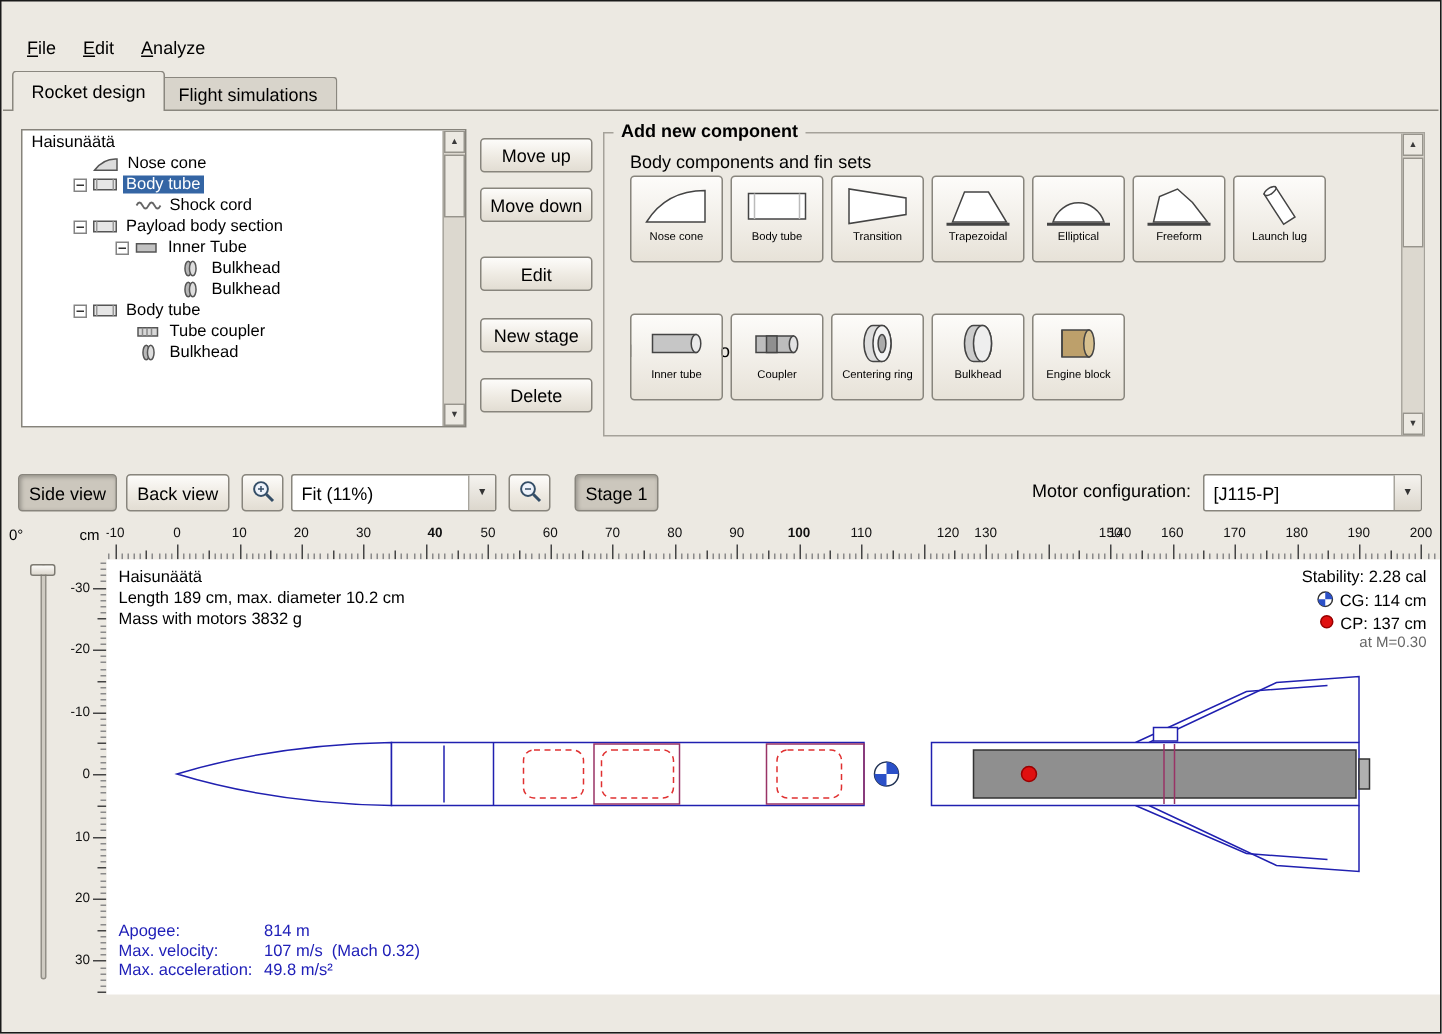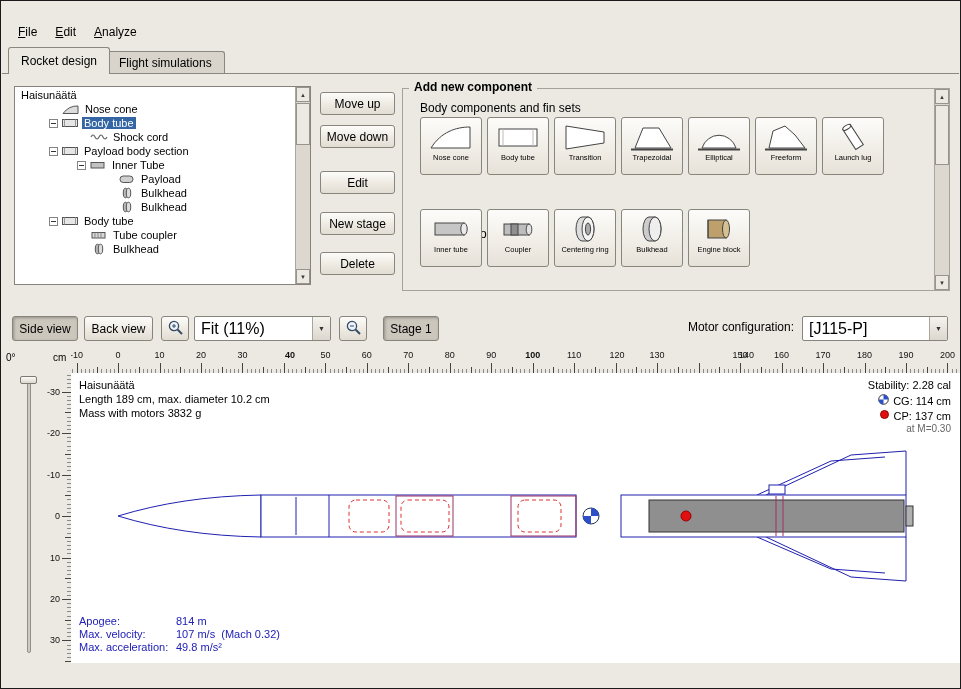--- a/index.html
+++ b/index.html
@@ -37,21 +37,21 @@
 .action-btn{position:absolute;left:318px;width:75px;height:23px;}
 .add-panel{position:absolute;left:400px;top:14px;width:548px;height:203px;border:1px solid #a5a29a;}
 .add-title{position:absolute;top:-9px;left:6px;background:#ece9e2;padding:0 5px;font-size:12px;font-weight:bold;white-space:nowrap;}
 .group-label{position:absolute;left:17px;font-size:12px;white-space:nowrap;}
 .comp-row{position:absolute;left:17px;display:flex;gap:5px;}
 .comp-btn{width:62px;height:58px;background:linear-gradient(180deg,#fdfcfa,#e7e2d8);border:1px solid #88857d;border-radius:3px;display:flex;flex-direction:column;align-items:center;padding-top:3px;cursor:pointer;}
 .comp-btn .ic{height:32px;display:flex;align-items:center;justify-content:center;}
 .comp-btn .lbl{font-size:7.5px;line-height:8px;text-align:center;margin-top:1px;}
 .view-toolbar{position:absolute;left:1px;top:300px;right:1px;height:48px;}
 .tb{position:absolute;top:15px;height:25px;}
-.combo{position:absolute;top:15px;height:25px;background:#fff;border:1px solid #88857d;border-radius:2px;display:flex;align-items:center;font-size:16px;padding-left:6px;cursor:pointer;}
+.combo{position:absolute;top:15px;height:25px;background:#fff;border:1px solid #88857d;border-radius:2px;display:flex;align-items:center;font-size:12px;padding-left:6px;cursor:pointer;}
 .combo-arrow{margin-left:auto;width:18px;height:100%;border-left:1px solid #a8a59d;background:linear-gradient(180deg,#f5f3ef,#dcd7cd);display:flex;align-items:center;justify-content:center;}
 .combo-arrow::before{content:"▼";font-size:7px;color:#333;}
 .tb-label{position:absolute;top:19px;font-size:12px;white-space:nowrap;}
 .hruler{position:absolute;left:70px;top:348px;width:890px;height:24px;overflow:hidden;}
 .htick{position:absolute;bottom:0;width:1px;background:#444;}
 .htick.t1{height:4px;background:#8a8a8a;}
 .htick.t5{height:6px;}
 .htick.t10{height:10px;}
 .hnum{position:absolute;top:1px;transform:translateX(-50%);font-size:9px;color:#111;}
 .hnum.bold{font-weight:bold;}
@@ -140,28 +140,20 @@
           <span class="t-label">Payload body section</span>
         </div>
         <div class="tree-row" style="padding-left:62px">
           <span class="expander"></span>
           <span class="t-icon">
               <svg width="18" height="12">
                 <rect x="2" y="3.5" width="13" height="5.5" fill="#c2c2c2" stroke="#555"></rect>
               </svg>
             </span>
           <span class="t-label">Inner Tube</span>
-        </div>
-        <div class="tree-row" style="padding-left:103px">
-          <span class="t-icon">
-              <svg width="18" height="12">
-                <rect x="2" y="3" width="13" height="6.5" rx="3.2" fill="#d0d0d0" stroke="#555"></rect>
-              </svg>
-            </span>
-          <span class="t-label">Payload</span>
         </div>
         <div class="tree-row" style="padding-left:103px">
           <span class="t-icon">
               <svg width="18" height="12">
                 <ellipse cx="7.5" cy="6" rx="2.2" ry="4.8" fill="#b8b8b8" stroke="#555"></ellipse>
                 <ellipse cx="10.5" cy="6" rx="2.2" ry="4.8" fill="#dedede" stroke="#555"></ellipse>
               </svg>
             </span>
           <span class="t-label">Bulkhead</span>
         </div>
@@ -534,21 +526,21 @@
       <div class="htick t1" style="left: 507.3px;"></div>
       <div class="htick t1" style="left: 511.5px;"></div>
       <div class="htick t1" style="left: 515.6px;"></div>
       <div class="htick t1" style="left: 519.8px;"></div>
       <div class="htick t5" style="left: 523.9px;"></div>
       <div class="htick t1" style="left: 528.1px;"></div>
       <div class="htick t1" style="left: 532.2px;"></div>
       <div class="htick t1" style="left: 536.3px;"></div>
       <div class="htick t1" style="left: 540.5px;"></div>
       <div class="htick t10" style="left: 544.6px;"></div>
-      <div class="hnum" style="left: 546px;">120</div>
+      <div class="hnum" style="left: 561px;">120</div>
       <div class="htick t1" style="left: 548.8px;"></div>
       <div class="htick t1" style="left: 552.9px;"></div>
       <div class="htick t1" style="left: 557.1px;"></div>
       <div class="htick t1" style="left: 561.2px;"></div>
       <div class="htick t5" style="left: 565.4px;"></div>
       <div class="htick t1" style="left: 569.5px;"></div>
       <div class="htick t1" style="left: 573.7px;"></div>
       <div class="htick t1" style="left: 577.8px;"></div>
       <div class="htick t1" style="left: 582px;"></div>
       <div class="htick t10" style="left: 586.1px;"></div>

